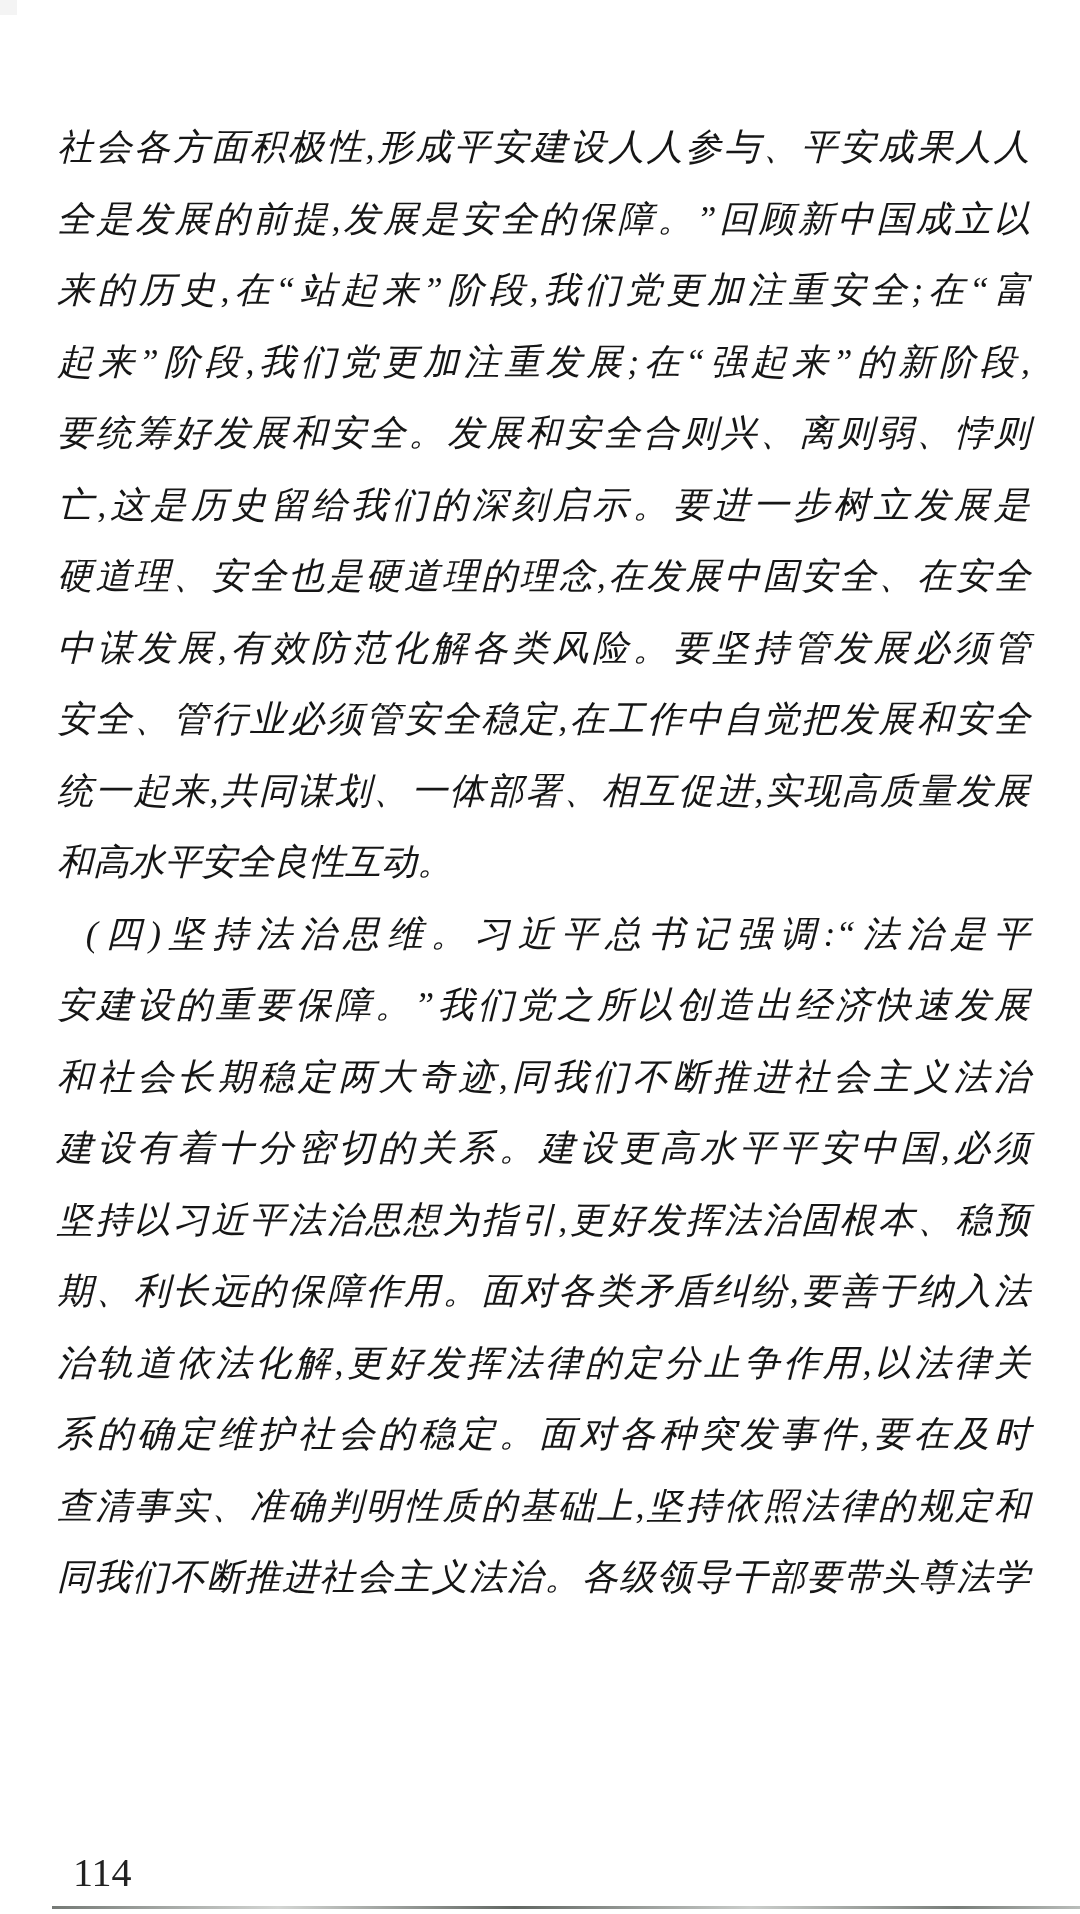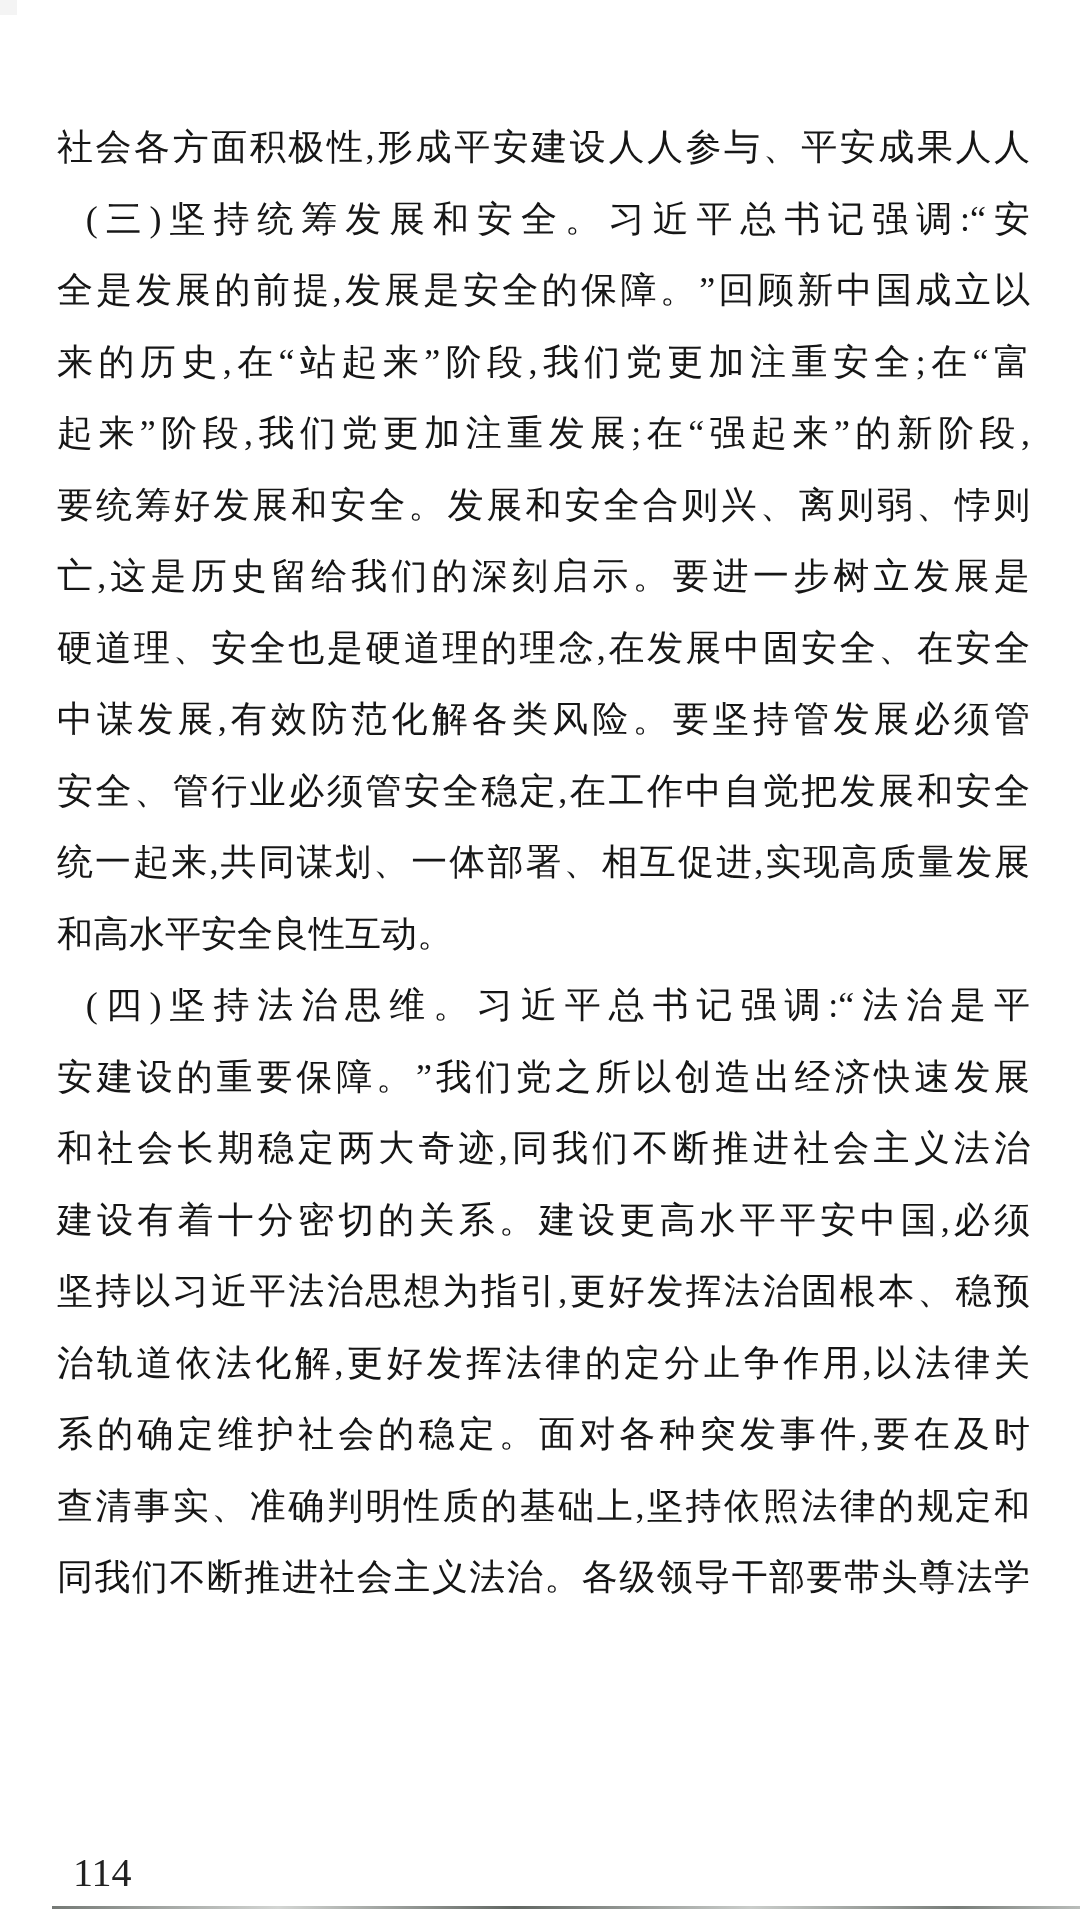--- a/index.html
+++ b/index.html
@@ -20,20 +20,21 @@
     left: 57px;
     top: 112px;
     width: 973px;
     color: #161616;
   }
   .line {
     height: 71.5px;
     line-height: 71.5px;
     font-size: 36px;
     letter-spacing: 0;
+    font-style: italic;
   }
   .line.fill {
     text-align: justify;
     text-align-last: justify;
   }
   .line.plain {
     text-align: left;
   }
   .line.indent {
     text-indent: 0.8em;
@@ -72,36 +73,36 @@
       rgba(140,146,141,0.6) 100%);
   }
 </style>
 </head>
 <body>
 
 <div class="page">
   <div class="corner-smudge"></div>
   <div class="text-block">
       <div class="line fill">社会各方面积极性,形成平安建设人人参与、平安成果人人</div>
-      <div class="line fill indent">(三)坚持统筹发展和安全。习近平总书记强调:“安</div>
       <div class="line fill">全是发展的前提,发展是安全的保障。”回顾新中国成立以</div>
       <div class="line fill">来的历史,在“站起来”阶段,我们党更加注重安全;在“富</div>
       <div class="line fill">起来”阶段,我们党更加注重发展;在“强起来”的新阶段,</div>
       <div class="line fill">要统筹好发展和安全。发展和安全合则兴、离则弱、悖则</div>
       <div class="line fill">亡,这是历史留给我们的深刻启示。要进一步树立发展是</div>
       <div class="line fill">硬道理、安全也是硬道理的理念,在发展中固安全、在安全</div>
       <div class="line fill">中谋发展,有效防范化解各类风险。要坚持管发展必须管</div>
       <div class="line fill">安全、管行业必须管安全稳定,在工作中自觉把发展和安全</div>
       <div class="line fill">统一起来,共同谋划、一体部署、相互促进,实现高质量发展</div>
       <div class="line plain">和高水平安全良性互动。</div>
       <div class="line fill indent">(四)坚持法治思维。习近平总书记强调:“法治是平</div>
       <div class="line fill">安建设的重要保障。”我们党之所以创造出经济快速发展</div>
       <div class="line fill">和社会长期稳定两大奇迹,同我们不断推进社会主义法治</div>
       <div class="line fill">建设有着十分密切的关系。建设更高水平平安中国,必须</div>
       <div class="line fill">坚持以习近平法治思想为指引,更好发挥法治固根本、稳预</div>
+      <div class="line fill">期、利长远的保障作用。面对各类矛盾纠纷,要善于纳入法</div>
       <div class="line fill">治轨道依法化解,更好发挥法律的定分止争作用,以法律关</div>
       <div class="line fill">系的确定维护社会的稳定。面对各种突发事件,要在及时</div>
       <div class="line fill">查清事实、准确判明性质的基础上,坚持依照法律的规定和</div>
       <div class="line fill">同我们不断推进社会主义法治。各级领导干部要带头尊法学</div>
     </div>
   <div class="page-number">114</div>
   <div class="bottom-scan-line"></div>
 </div>
 
 </body></html>

